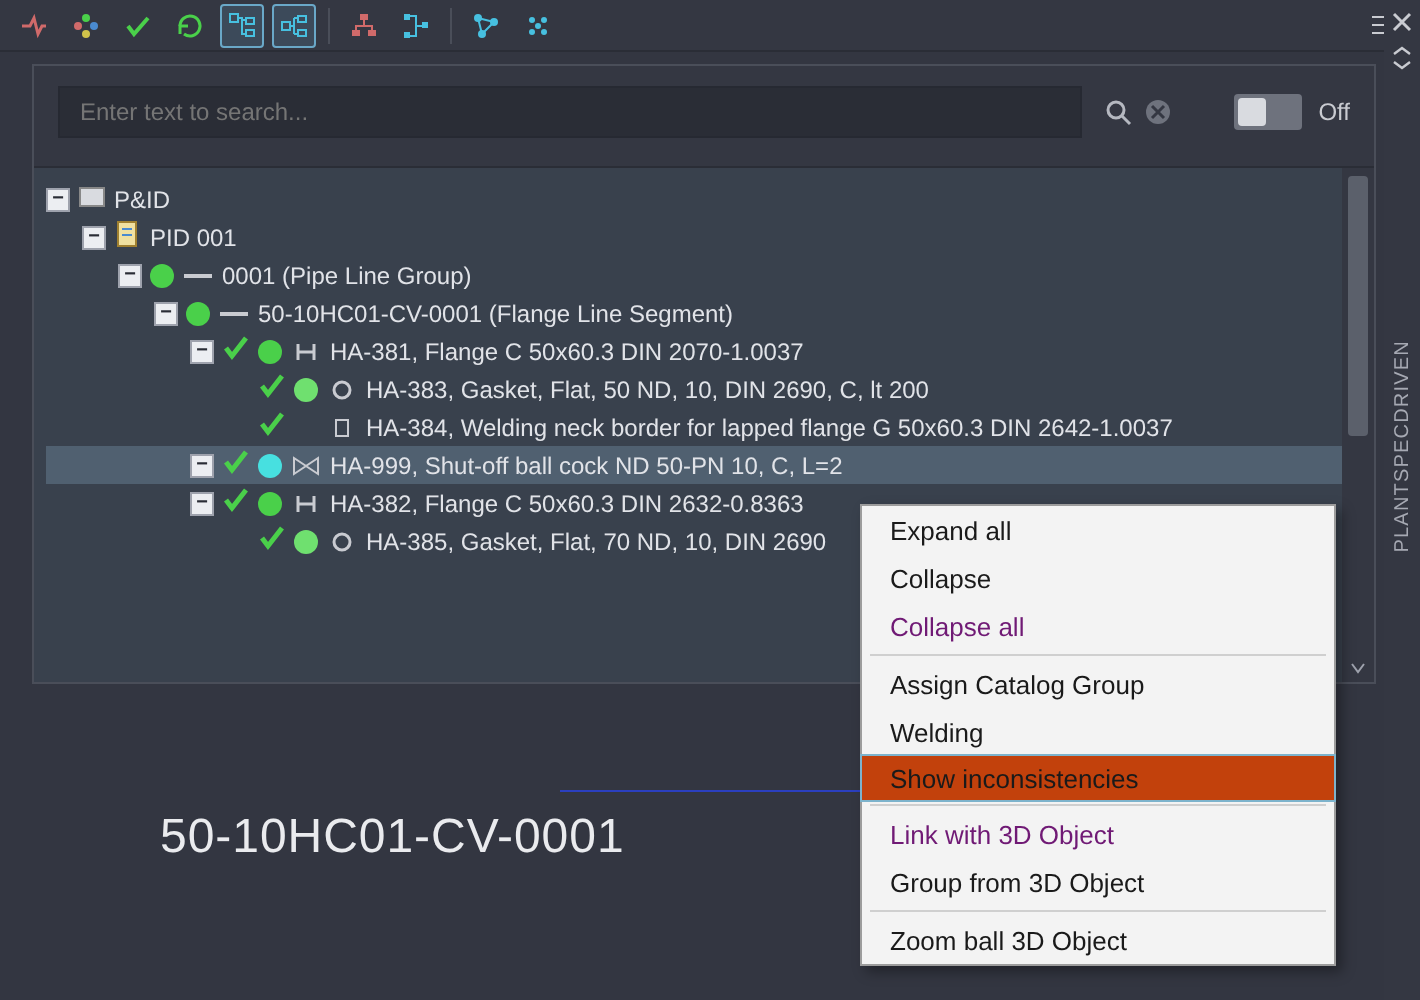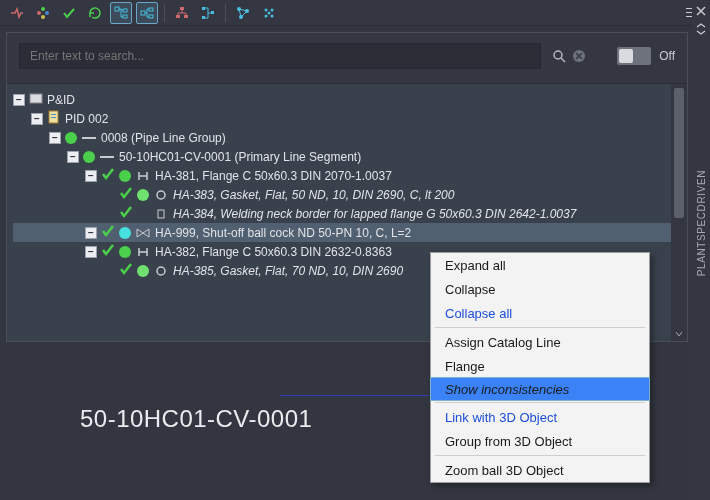--- a/index.html
+++ b/index.html
@@ -13,60 +13,60 @@
   .tb-icon.active { border: 1px solid #6aa8c8; background: #3c4a5a; }
   .sep { width: 1px; height: 18px; background: #4a4e59; margin: 0 2px; }
   .ham { width: 22px; height: 22px; display: flex; flex-direction: column; justify-content: center; align-items: center; gap: 3px; cursor: pointer; }
   .ham span { display: block; width: 14px; height: 1px; background: #c9cbd1; }
 
   .right-strip { position: absolute; right: 0; top: 0; bottom: 0; width: 18px; background: #343742; display: flex; flex-direction: column; align-items: center; padding-top: 4px; gap: 4px; }
   .right-strip .vtext { writing-mode: vertical-rl; transform: rotate(180deg); font-size: 10px; color: #a6a9b3; letter-spacing: 0.06em; margin-top: 130px; }
   .pin { width: 14px; height: 14px; display:flex; align-items:center; justify-content:center; }
   .pin svg { width:12px; height:12px; }
 
-  .panel { margin: 6px 22px 0 6px; border: 1px solid #4a4e59; background: #343742; height: 310px; display: flex; flex-direction: column; }
+  .panel { margin: 6px 22px 0 16px; border: 1px solid #4a4e59; background: #343742; height: 310px; display: flex; flex-direction: column; }
   .searchrow { display: flex; align-items: center; padding: 10px 12px 14px 12px; gap: 10px; }
   .searchbox { flex: 1; height: 26px; background: #2a2d36; border: 1px solid #262932; color: #8f939f; font-size: 12px; padding: 0 10px; outline: none; }
   .searchctl { display: flex; align-items: center; gap: 4px; }
   .searchctl .glass { width: 16px; height: 16px; }
   .searchctl .xcirc { width: 16px; height: 16px; }
   .toggle { display: flex; align-items: center; gap: 8px; margin-left: 20px; }
   .toggle .track { width: 34px; height: 18px; background: #6e727d; border-radius: 2px; position: relative; }
   .toggle .track::after { content: ""; position: absolute; left: 2px; top: 2px; width: 14px; height: 14px; background: #d9dbe0; border-radius: 2px; }
   .toggle .lbl { color: #c9cbd1; font-size: 12px; }
 
   .treewrap { flex: 1; margin: 0 0 0 0; background: #39414d; border-top: 1px solid #2a2d36; overflow: hidden; position: relative; }
   .tree { padding: 6px 0 6px 6px; color: #e1e3e8; font-size: 12px; }
   .row { display: flex; align-items: center; height: 19px; gap: 4px; white-space: nowrap; }
   .exp { width: 12px; height: 12px; display: inline-flex; align-items: center; justify-content: center; background: #eceef2; color: #2a2d36; font-size: 10px; font-weight: 700; border: 1px solid #9ea2ad; cursor: pointer; line-height: 1; }
   .exp.none { background: transparent; border: none; color: transparent; width: 12px; }
   .dot { width: 12px; height: 12px; border-radius: 50%; display:inline-block; }
   .g { background: #4ad04a; }
   .lg { background: #6fe06f; }
   .cy { background: #47e0e0; }
   .check svg { width:14px; height:14px; }
-  .ital { font-style: italic; }
+  .ital { }
   .sel { background: #506070; }
   .glyph { display:inline-flex; align-items:center; justify-content:center; width:16px; height:14px; }
   .glyph svg { width:16px; height:14px; }
   .docicon svg { width:14px; height:14px; }
   .scrollbar { position: absolute; right: 0; top: 0; bottom: 0; width: 16px; background: #343742; }
   .scrollbar .thumb { position: absolute; left: 3px; right: 3px; top: 4px; height: 130px; background: #5b606b; border-radius: 2px; }
   .scrollbar .arrow { position:absolute; left:0; right:0; height:14px; display:flex; align-items:center; justify-content:center; }
   .scrollbar .arrow.top { top:0; } .scrollbar .arrow.bot { bottom:0; }
   .scrollbar .arrow svg { width:10px; height:10px; }
 
   .bigtext { position: absolute; left: 80px; top: 405px; color: #eaebee; font-size: 24px; letter-spacing: 0.02em; }
   .hline { position: absolute; top: 395px; left: 280px; width: 160px; height: 1px; background: #2b3fbf; }
   .hdot { position: absolute; top: 390px; left: 430px; width: 10px; height: 10px; border-radius: 50%; background: #f0f0f0; border:1px solid #888; }
 
-  .ctxmenu { position: absolute; left: 430px; top: 252px; width: 220px; background: #f3f3f3; border: 1px solid #9c9c9c; box-shadow: 3px 3px 6px rgba(0,0,0,0.35); font-size: 13px; color: #1a1a1a; }
+  .ctxmenu { position: absolute; left: 430px; top: 252px; width: 238px; background: #f3f3f3; border: 1px solid #9c9c9c; box-shadow: 3px 3px 6px rgba(0,0,0,0.35); font-size: 13px; color: #1a1a1a; }
   .ctxmenu .item { height: 24px; display: flex; align-items: center; padding: 0 14px; cursor: default; }
-  .ctxmenu .item.highlight { background: #3b82f6; border: 1px solid #7db3cc; height: 24px; margin:-1px;font-style:italic; }
-  .ctxmenu .item.disabled { color: #1d4ed8; }
+  .ctxmenu .item.highlight { background: #c2410c; border: 1px solid #7db3cc; height: 24px; margin:-1px; }
+  .ctxmenu .item.disabled { color: #701a75; }
   .ctxmenu hr { border: none; border-top: 1px solid #cfcfcf; margin: 2px 4px; }
 </style>
 </head>
 <body>
 
 <div class="root">
 
   <div class="topbar">
     <span class="tb-icon">
         <svg viewBox="0 0 16 16">
@@ -179,41 +179,41 @@
               </svg></span>
           <span>P&amp;ID</span>
         </div>
         <div class="row" style="padding-left:18px">
           <span class="exp">−</span>
           <span class="docicon"><svg viewBox="0 0 14 14">
                 <rect x="2" y="1" width="9" height="12" fill="#f0e0a0" stroke="#a08030"></rect>
                 <rect x="4" y="4" width="5" height="1" fill="#4a8ad0"></rect>
                 <rect x="4" y="7" width="5" height="1" fill="#4a8ad0"></rect>
               </svg></span>
-          <span>PID 002</span>
+          <span>PID 001</span>
         </div>
         <div class="row" style="padding-left:36px">
           <span class="exp">−</span>
           <span class="dot g"></span>
           <span class="glyph">
               <svg viewBox="0 0 16 14">
                 <path d="M1 7 h14" stroke="#c9cbd1" stroke-width="2"></path>
               </svg>
             </span>
-          <span><span>0008</span> <span>(Pipe Line Group)</span></span>
+          <span><span>0001</span> <span>(Pipe Line Group)</span></span>
         </div>
         <div class="row" style="padding-left:54px">
           <span class="exp">−</span>
           <span class="dot g"></span>
           <span class="glyph">
               <svg viewBox="0 0 16 14">
                 <path d="M1 7 h14" stroke="#c9cbd1" stroke-width="2"></path>
               </svg>
             </span>
-          <span><span>50-10HC01-CV-0001</span> <span>(Primary Line Segment)</span></span>
+          <span><span>50-10HC01-CV-0001</span> <span>(Flange Line Segment)</span></span>
         </div>
 
         <div class="row" style="padding-left:72px">
           <span class="exp">−</span>
           <span class="check"><svg viewBox="0 0 14 14">
                 <path d="M2 7 l3 4 l7 -9" stroke="#4ad04a" fill="none" stroke-width="2.5"></path>
               </svg></span>
           <span class="dot g"></span>
           <span class="glyph">
               <svg viewBox="0 0 16 14">
@@ -320,22 +320,22 @@
 
   <div class="hline"></div>
   <div class="hdot"></div>
   <div class="bigtext">50-10HC01-CV-0001</div>
 
   <div class="ctxmenu">
     <div class="item">Expand all</div>
     <div class="item">Collapse</div>
     <div class="item disabled">Collapse all</div>
     <hr>
-    <div class="item">Assign Catalog Line</div>
-    <div class="item">Flange</div>
+    <div class="item">Assign Catalog Group</div>
+    <div class="item">Welding</div>
     <div class="item highlight">Show inconsistencies</div>
     <hr>
     <div class="item disabled">Link with 3D Object</div>
     <div class="item">Group from 3D Object</div>
     <hr>
     <div class="item">Zoom ball 3D Object</div>
   </div>
 
 </div>
 

